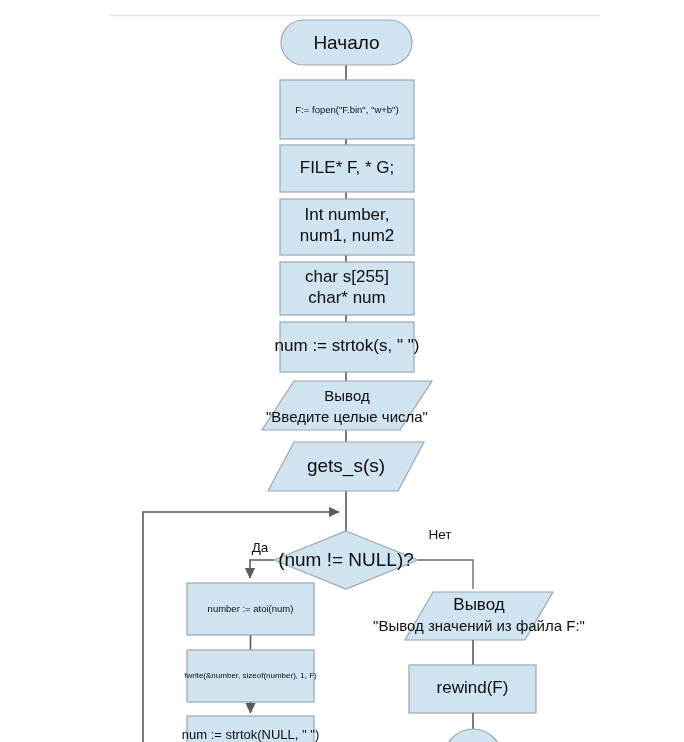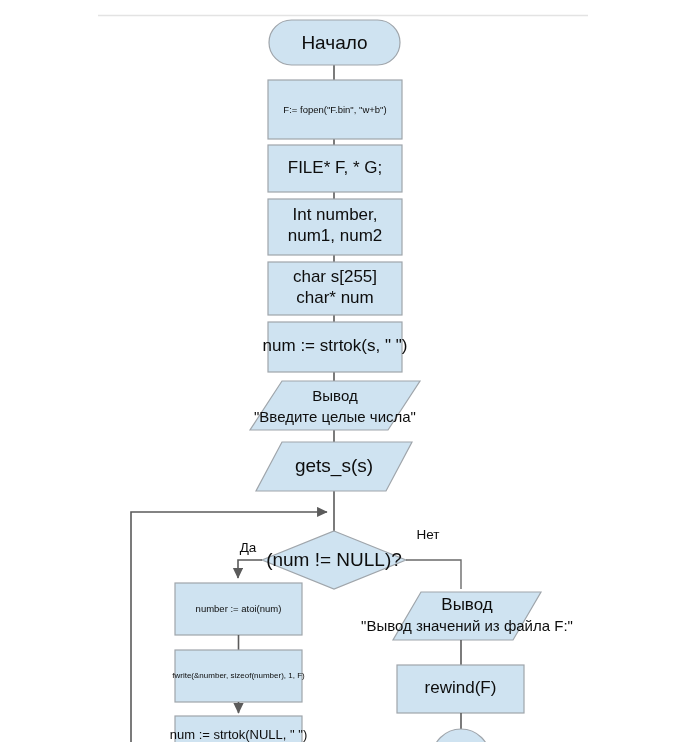--- a/index.html
+++ b/index.html
@@ -11,20 +11,21 @@
     width: 684px;
     height: 742px;
     font-family: "Liberation Sans", sans-serif;
     overflow: hidden;
     position: relative;
   }
   #canvas-wrap {
     position: relative;
     width: 592px;
     height: 742px;
+    margin-left: 12px;
   }
   svg.flow {
     position: absolute;
     left: 0;
     top: 0;
     width: 684px;
     height: 742px;
     display: block;
   }
   .shape-fill {

